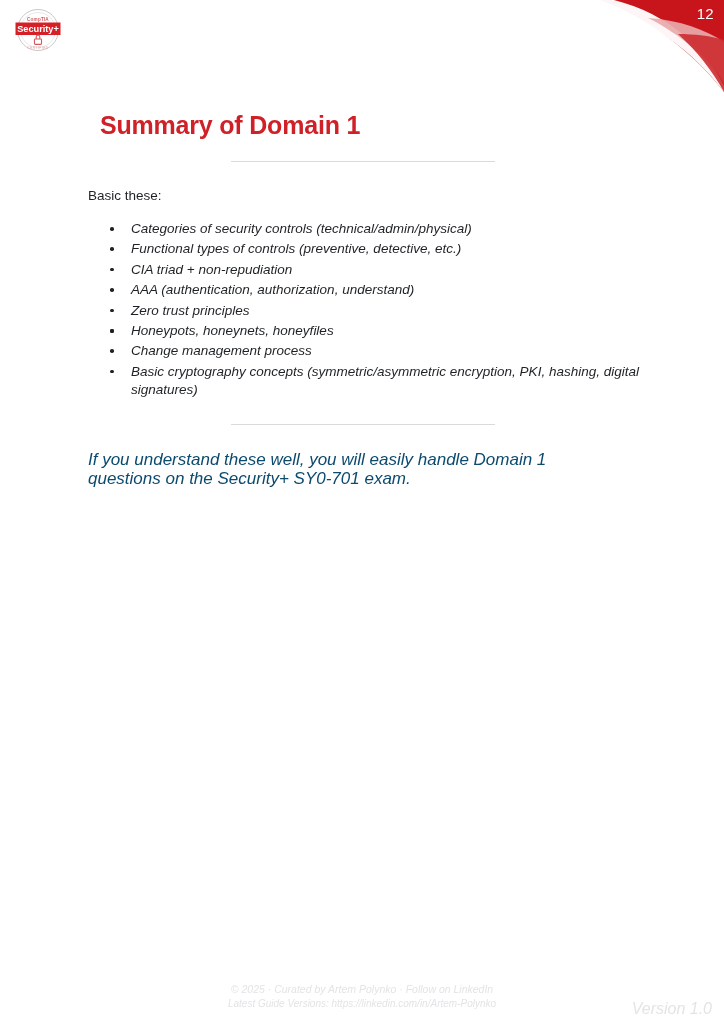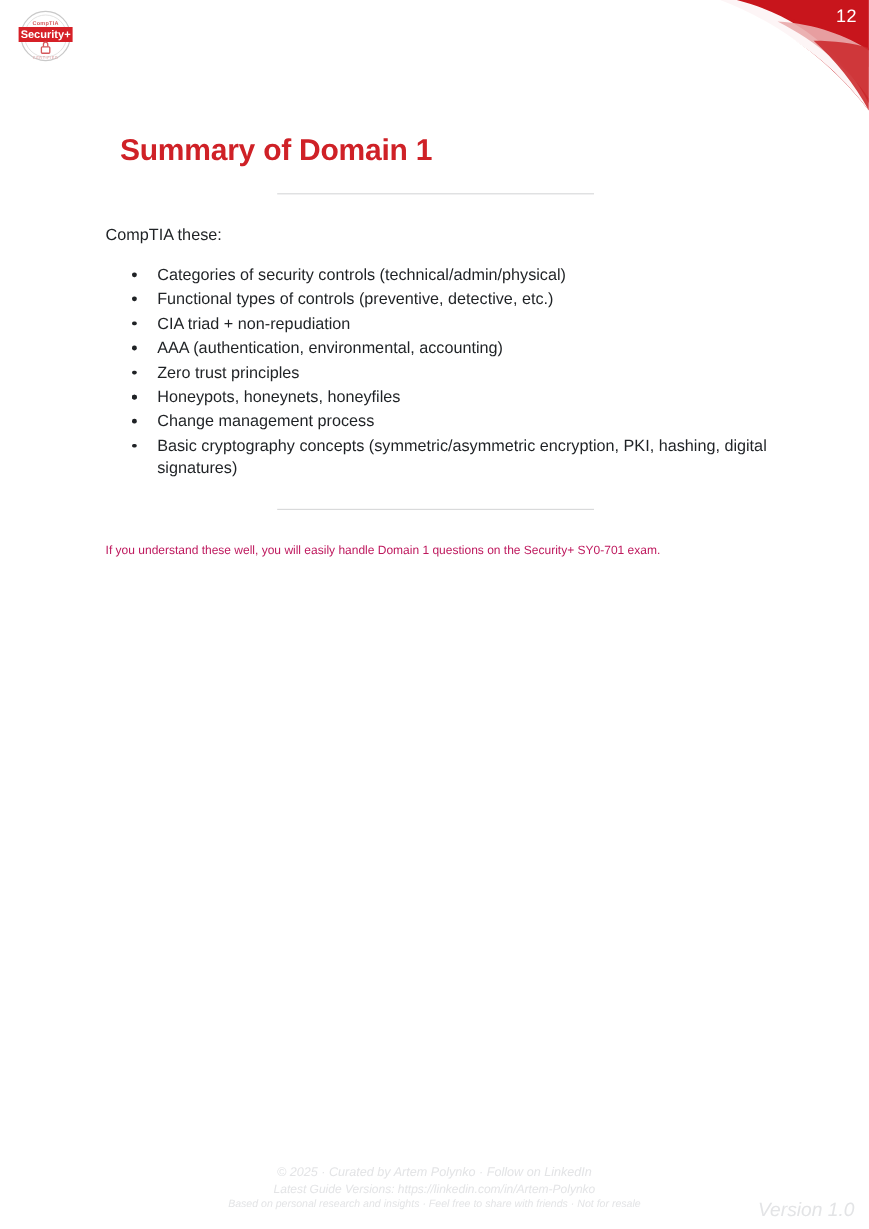--- a/index.html
+++ b/index.html
@@ -94,20 +94,21 @@
   }
 
   ul.bullets {
     position: absolute;
     left: 88px;
     top: 220px;
     width: 560px;
     margin: 0;
     padding: 0;
     list-style: none;
+    font-style: italic;
   }
   ul.bullets li {
     position: relative;
     padding-left: 43px;
     font-size: 13.5px;
     line-height: 17.8px;
     color: #1f2225;
     margin: 0 0 2.6px 0;
   }
   ul.bullets li .dot {
@@ -118,23 +119,24 @@
     height: 3.6px;
     border-radius: 50%;
     background: #1f2225;
   }
 
   .closing {
     position: absolute;
     left: 88px;
     top: 451px;
     width: 500px;
-    font-size: 10px;
+    font-size: 17px;
     line-height: 18.5px;
-    color: #be185d;
+    color: #0c4a6e;
+    font-style: italic;
   }
 
   
   .footer {
     position: absolute;
     left: 0;
     right: 0;
     bottom: 14px;
     text-align: center;
     font-style: italic;
@@ -182,39 +184,38 @@
       <path d="M60 18 C92 34 120 58 136 82 L136 42 C118 30 92 20 60 18 Z" fill="#e9aaab" opacity="0.92"></path>
       <path d="M136 40 L136 92 C124 70 108 50 90 34 C106 34 124 36 136 40 Z" fill="#cc2b2f" opacity="0.9"></path>
     </svg>
     <div class="page-number">12</div>
   </div>
 
   <h1 class="title">Summary of Domain 1</h1>
 
   <div class="divider divider-1"></div>
 
-  <div class="lead">CompTIA these:</div>
+  <div class="lead">Basic these:</div>
 
   <ul class="bullets">
     <li><span class="dot"></span><span>Categories of security controls (technical/admin/physical)</span></li>
     <li><span class="dot"></span><span>Functional types of controls (preventive, detective, etc.)</span></li>
     <li><span class="dot"></span><span>CIA triad + non-repudiation</span></li>
-    <li><span class="dot"></span><span>AAA (authentication, environmental, accounting)</span></li>
+    <li><span class="dot"></span><span>AAA (authentication, authorization, understand)</span></li>
     <li><span class="dot"></span><span>Zero trust principles</span></li>
     <li><span class="dot"></span></li>
     <li><span class="dot"></span><span>Honeypots, honeynets, honeyfiles</span></li>
     <li><span class="dot"></span><span>Change management process</span></li>
     <li><span class="dot"></span><span>Basic cryptography concepts (symmetric/asymmetric encryption, PKI, hashing, digital signatures)</span></li>
   </ul>
 
   <div class="divider divider-2"></div>
 
   <div class="closing">If you understand these well, you will easily handle Domain 1 questions on the Security+ SY0-701 exam.</div>
 
   <div class="footer">
     <div class="f1">© 2025 · Curated by Artem Polynko · Follow on LinkedIn</div>
     <div class="f2">Latest Guide Versions: https://linkedin.com/in/Artem-Polynko</div>
-    <div class="f3">Based on personal research and insights · Feel free to share with friends · Not for resale</div>
   </div>
 
   <div class="version">Version 1.0</div>
 
 </div>
 
 </body></html>

